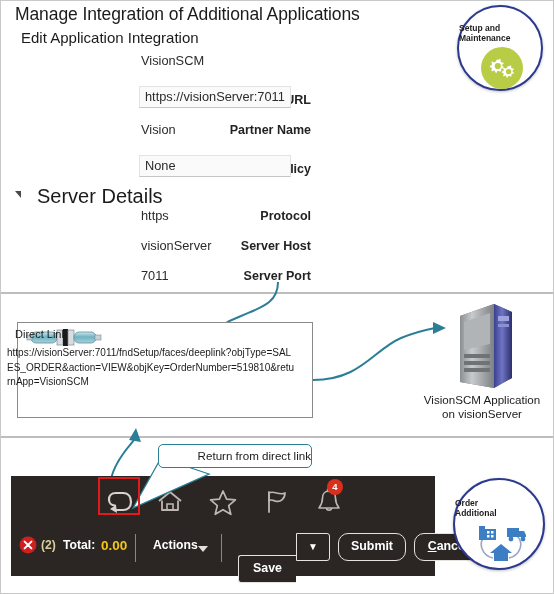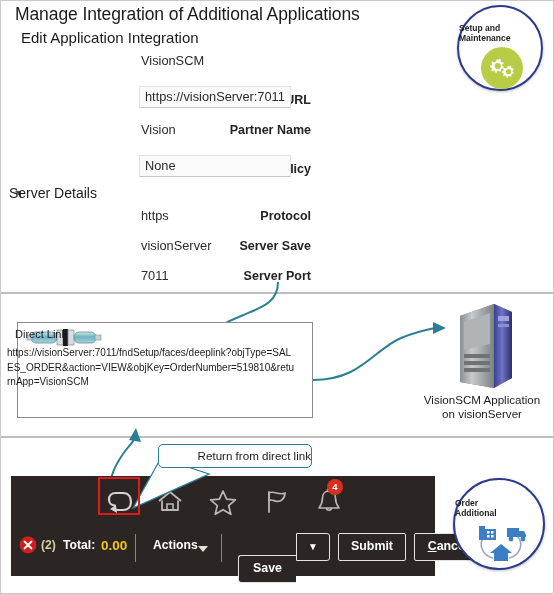--- a/index.html
+++ b/index.html
@@ -91,22 +91,22 @@
     color: #2b2b2b;
     line-height: 20px;
     padding: 0 5px;
     white-space: nowrap;
     overflow: hidden;
   }
   .finput.wide { width: 152px; }
 
   .section-head {
     position: absolute;
-    left: 8px;
-    font-size: 14px;
+    left: 36px;
+    font-size: 20px;
     color: #1b1b1b;
     white-space: nowrap;
   }
   .disclose-tri {
     position: absolute;
     left: 14px;
     width: 0; height: 0;
     border-left: 6px solid transparent;
     border-right: 0 solid transparent;
     border-top: 7px solid #4a4a4a;
@@ -231,21 +231,21 @@
     font-size: 12.2px;
     font-weight: bold;
     white-space: nowrap;
   }
   .tb-btn {
     position: absolute;
     top: 57px;
     height: 28px;
     box-sizing: border-box;
     border: 1.4px solid #e6e2de;
-    border-radius: 2px;
+    border-radius: 10px;
     background: #2b2624;
     color: #ffffff;
     font-size: 12.4px;
     font-weight: bold;
     text-align: center;
     line-height: 25px;
     white-space: nowrap;
   }
   .badge-count {
     position: absolute;
@@ -290,21 +290,21 @@
     </div>
 
     <div class="disclose-tri" style="top:190px;"></div>
     <div class="section-head" style="top:184px;">Server Details</div>
 
     <div class="frow" style="top:205px;">
       <div class="flabel">Protocol</div>
       <div class="fvalue">https</div>
     </div>
     <div class="frow" style="top:235px;">
-      <div class="flabel">Server Save</div>
+      <div class="flabel">Server Host</div>
       <div class="fvalue">visionServer</div>
     </div>
     <div class="frow" style="top:265px;">
       <div class="flabel">Server Port</div>
       <div class="fvalue">7011</div>
     </div>
 
     <div class="badge-circle" style="left:456px; top:4px; width:86px; height:86px;">
       <div class="badge-label" style="top:16px;">Setup and
 Maintenance</div>

